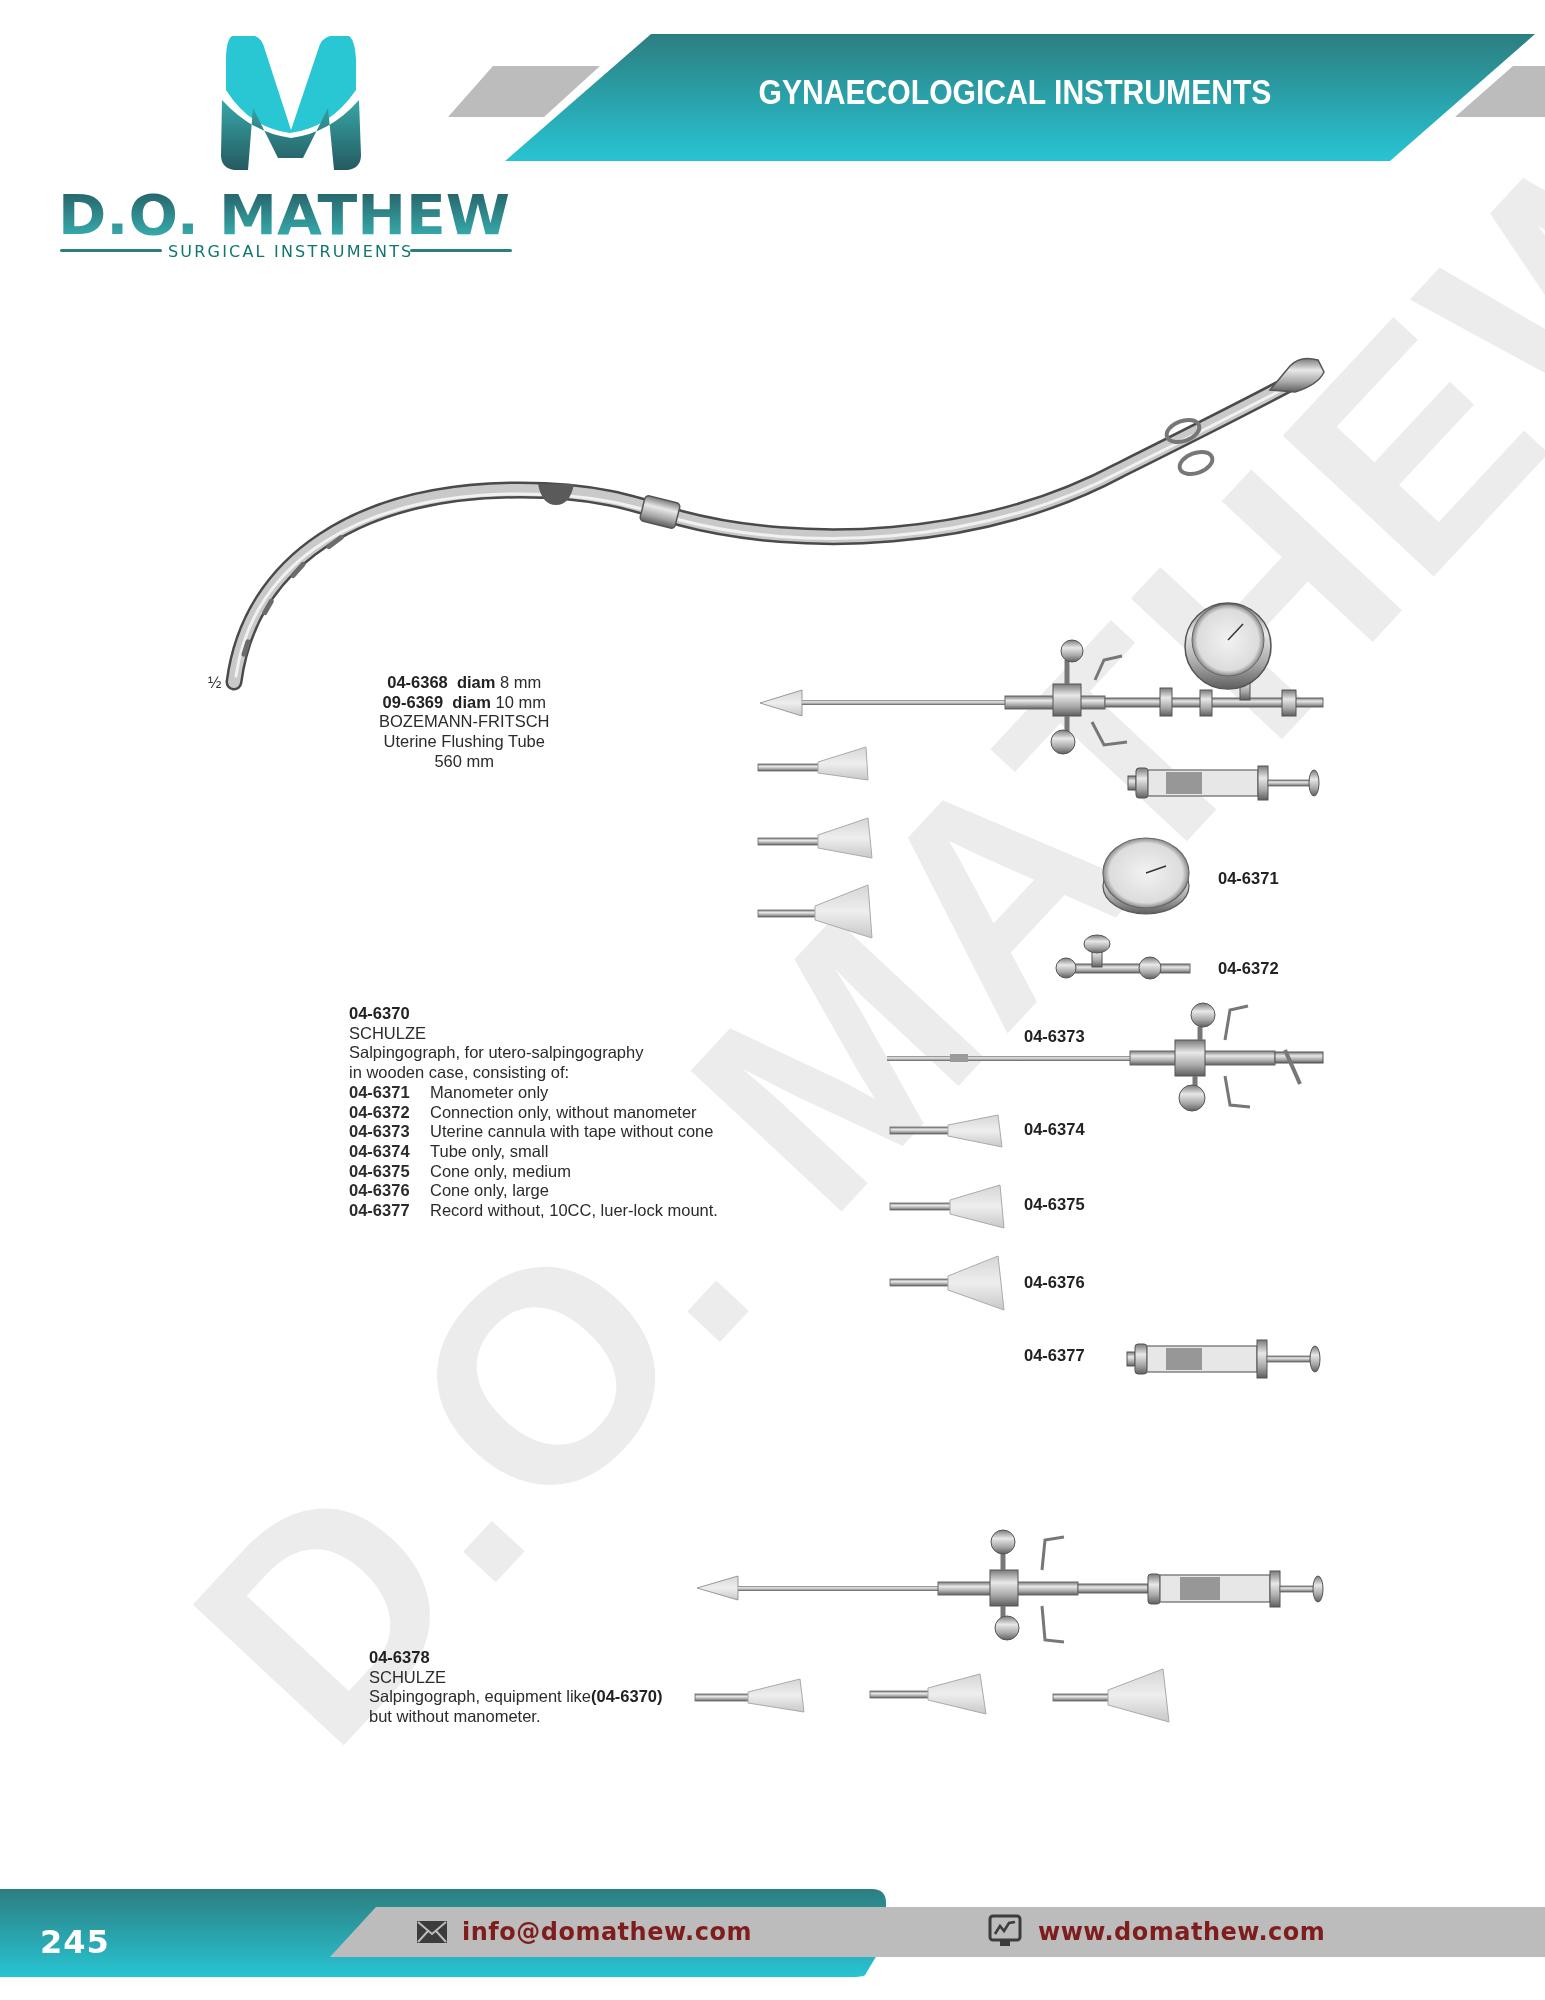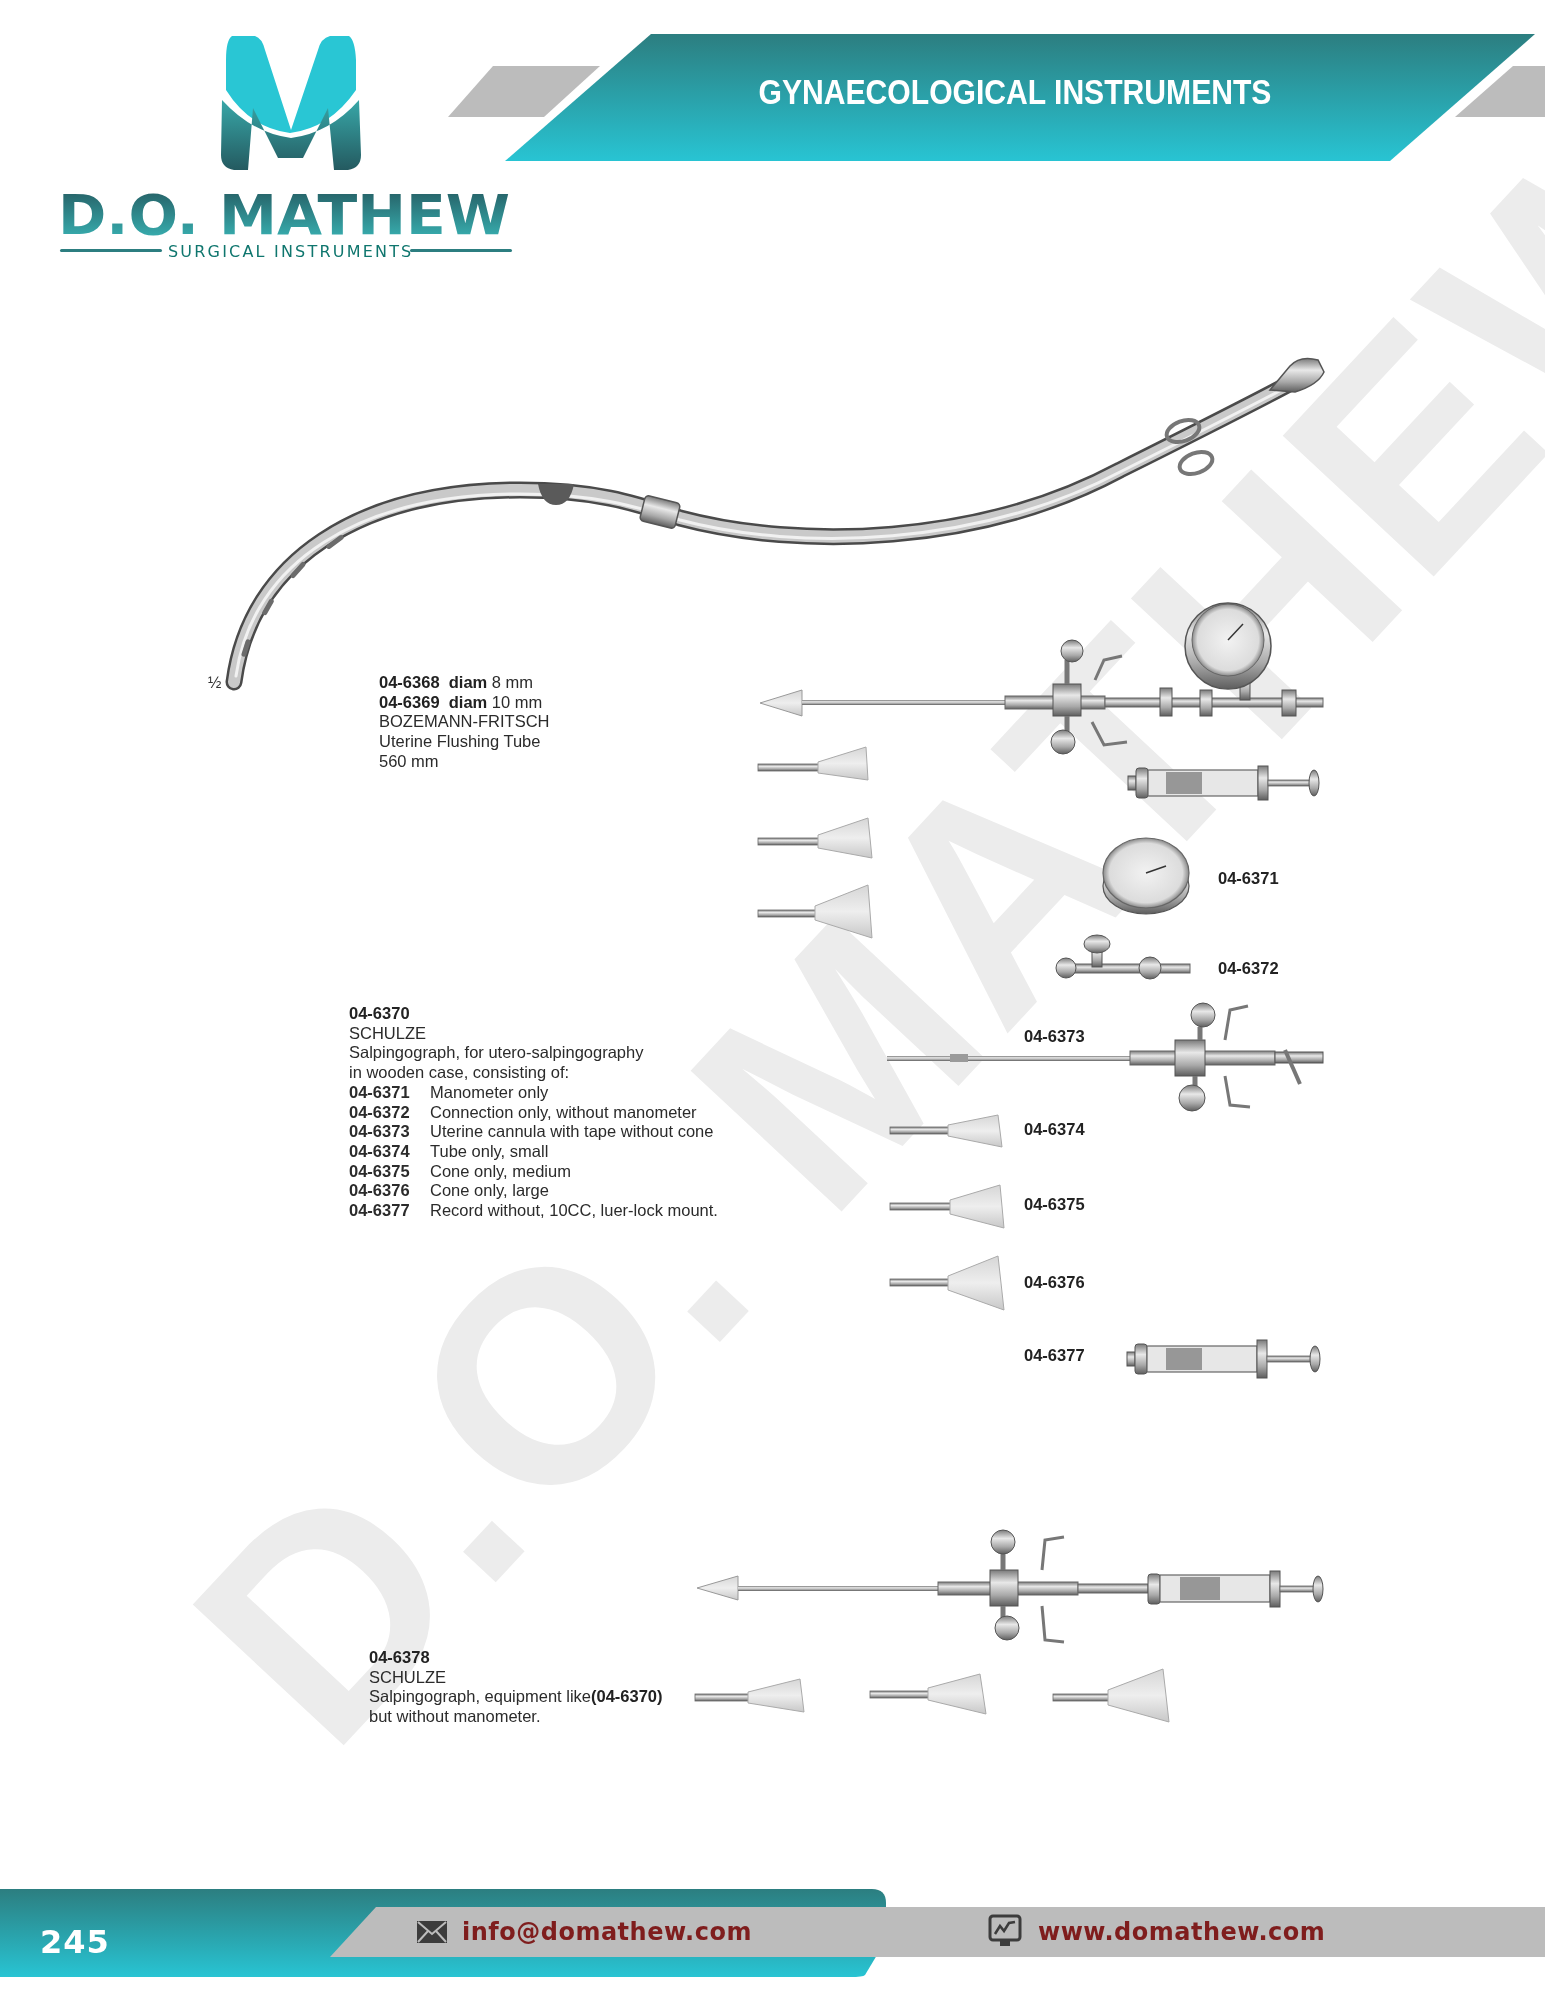--- a/index.html
+++ b/index.html
@@ -218,23 +218,23 @@
 <svg class="logo-word" viewBox="0 0 460 60">
   <text x="0" y="52" font-family="DejaVu Sans, sans-serif" font-weight="bold" font-size="56" fill="url(#wordGrad)" textLength="452" lengthAdjust="spacingAndGlyphs">D.O. MATHEW</text>
 </svg>
 <div class="abs" style="left:60px; top:249px; width:102px; height:3px; background:#2c7e80; border-radius:2px;"></div>
 <div class="abs" style="left:168px; top:242px; font-size:16px; letter-spacing:2.2px; color:#0f766e; font-family:'DejaVu Sans', sans-serif;">SURGICAL INSTRUMENTS</div>
 <div class="abs" style="left:410px; top:249px; width:102px; height:3px; background:#2c7e80; border-radius:2px;"></div>
 
 <div class="banner-title">GYNAECOLOGICAL INSTRUMENTS</div>
 
 <div class="abs" style="left:208px; top:674px; font-size:16px; color:#333;">½</div>
-<div class="desc" style="left:379px; top:673px;">
+<div class="desc" style="left:379px; top:673px;text-align:center;">
   <div><b>04-6368</b>&nbsp;&nbsp;<b>diam</b>&nbsp;<span>8 mm</span></div>
-  <div><b>04-6369</b>&nbsp;&nbsp;<b>diam</b>&nbsp;<span>10 mm</span></div>
+  <div><b>09-6369</b>&nbsp;&nbsp;<b>diam</b>&nbsp;<span>10 mm</span></div>
   <div>BOZEMANN-FRITSCH</div>
   <div>Uterine Flushing Tube</div>
   <div>560 mm</div>
 </div>
 
 <div class="desc" style="left:349px; top:984px;margin-top:20px;">
   <div><b>04-6370</b></div>
   <div>SCHULZE</div>
   <div>Salpingograph, for utero-salpingography</div>
   <div>in wooden case, consisting of:</div>

